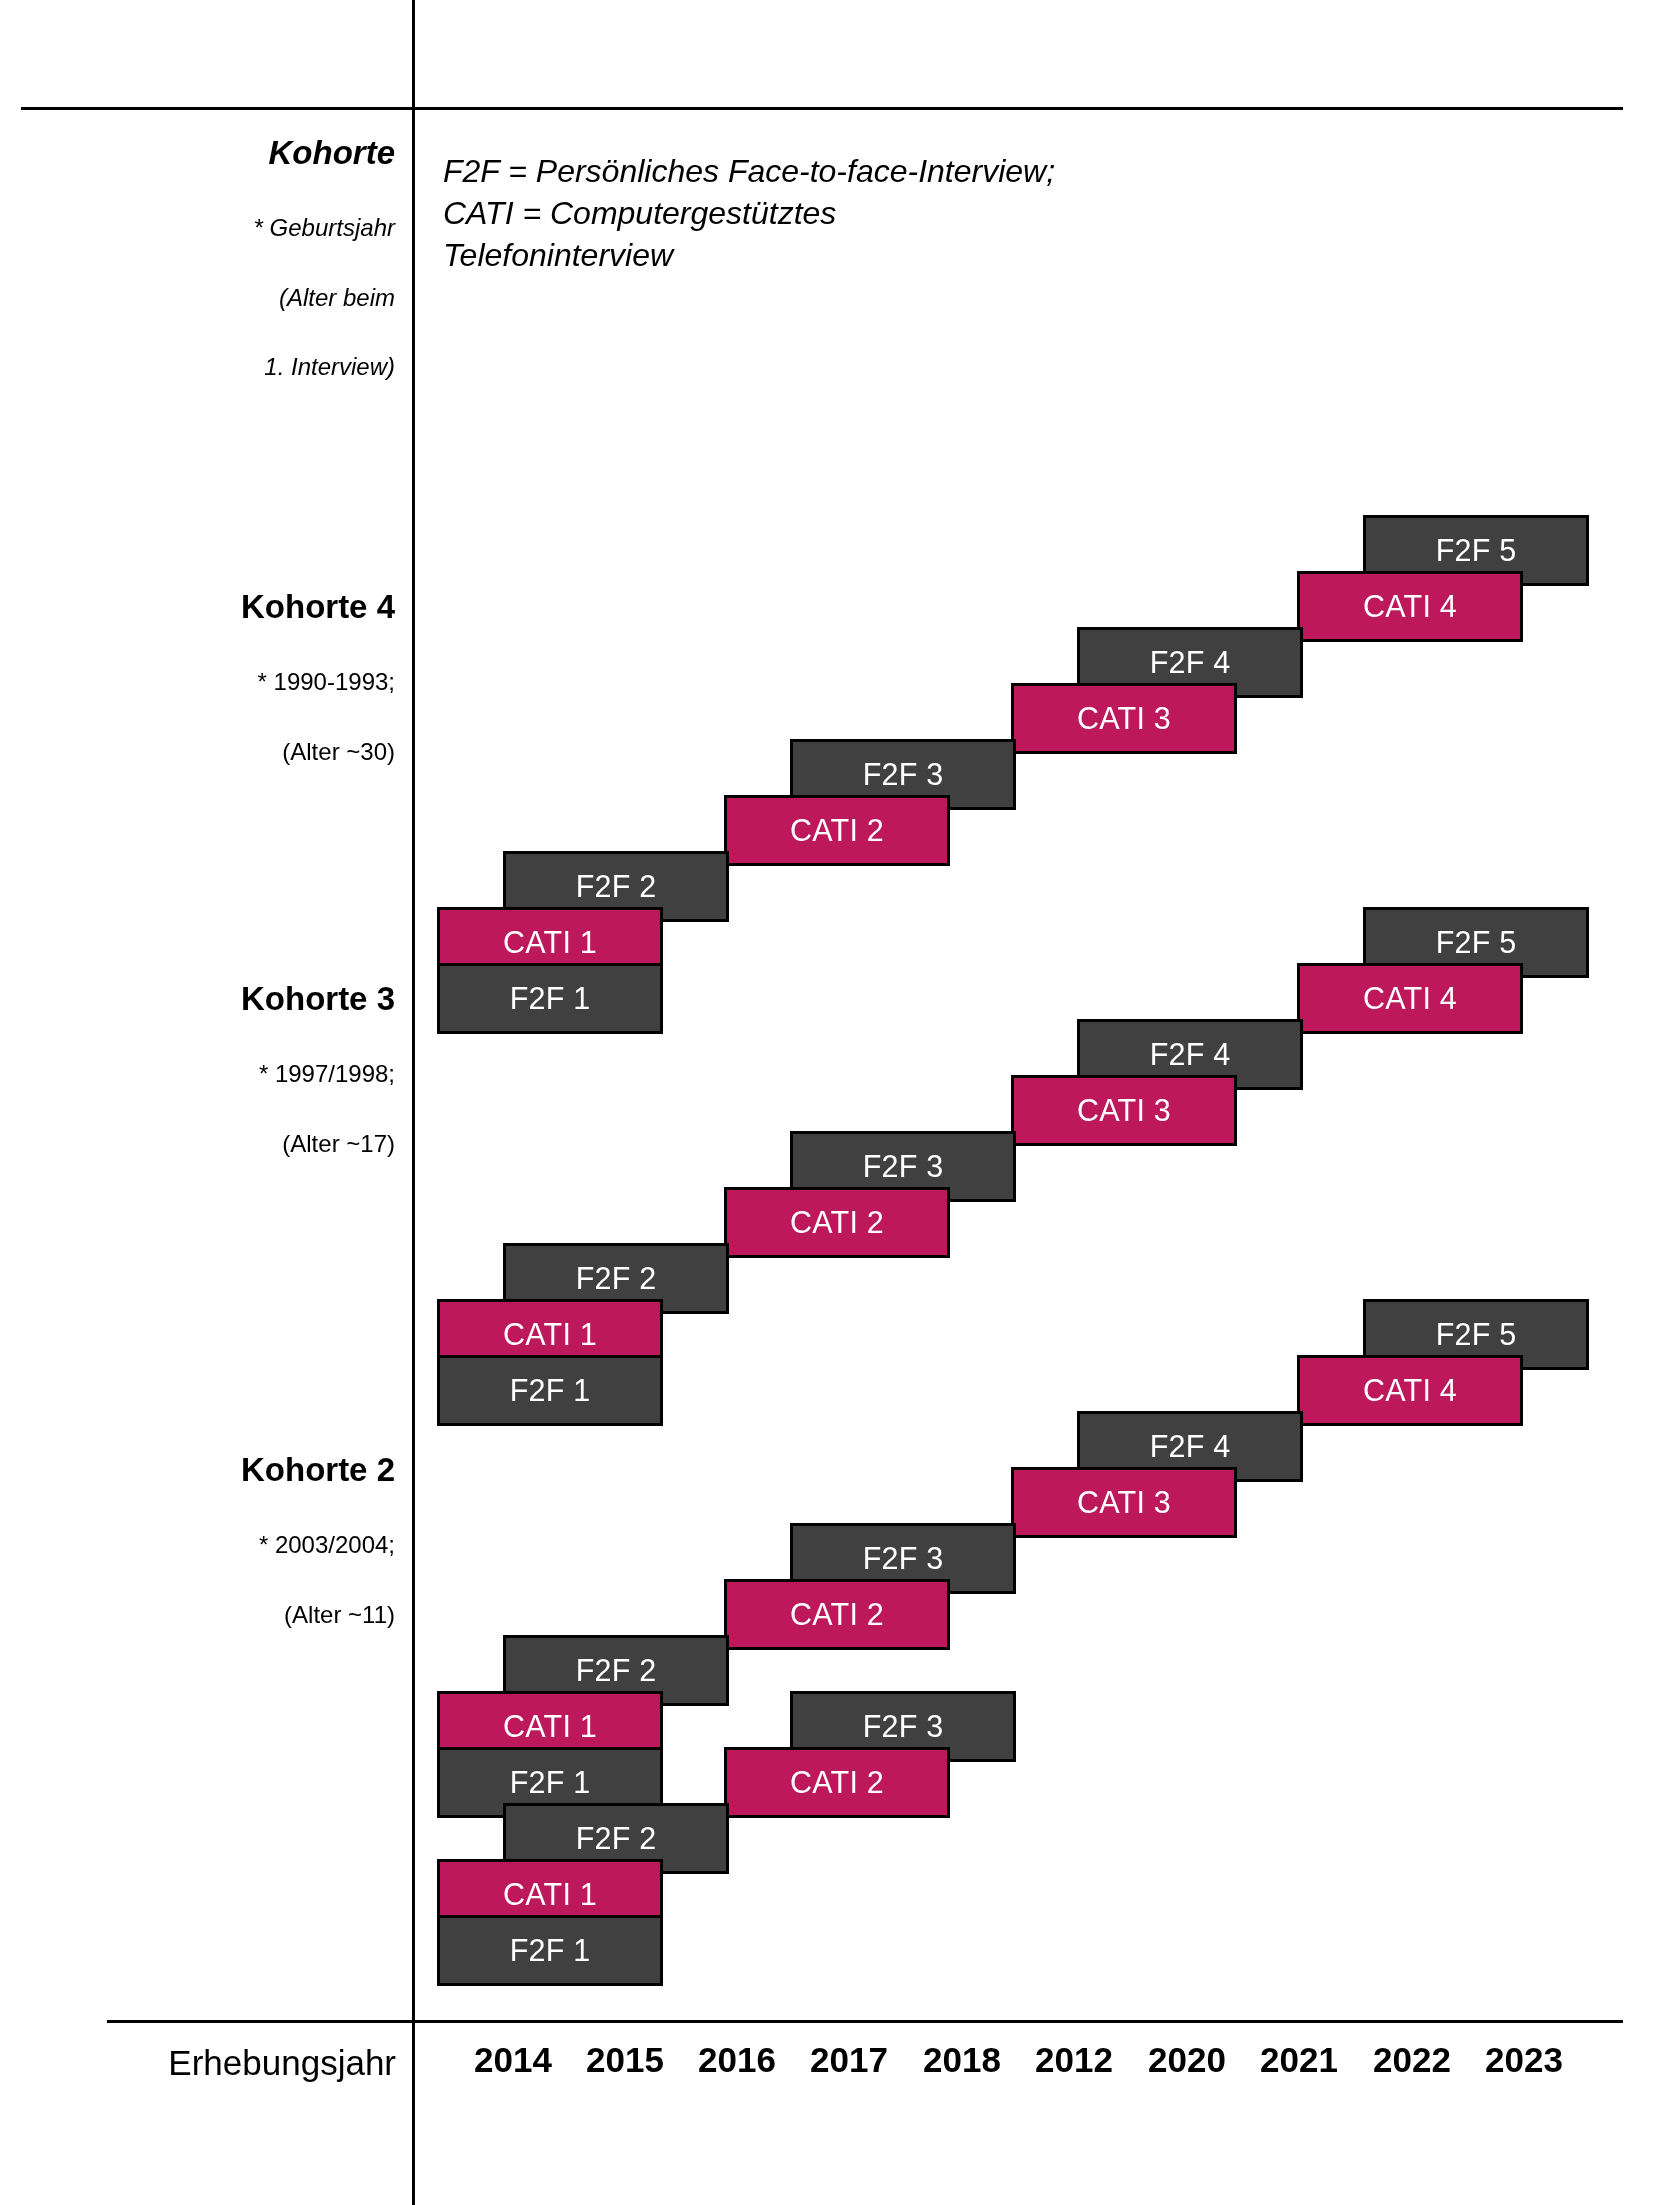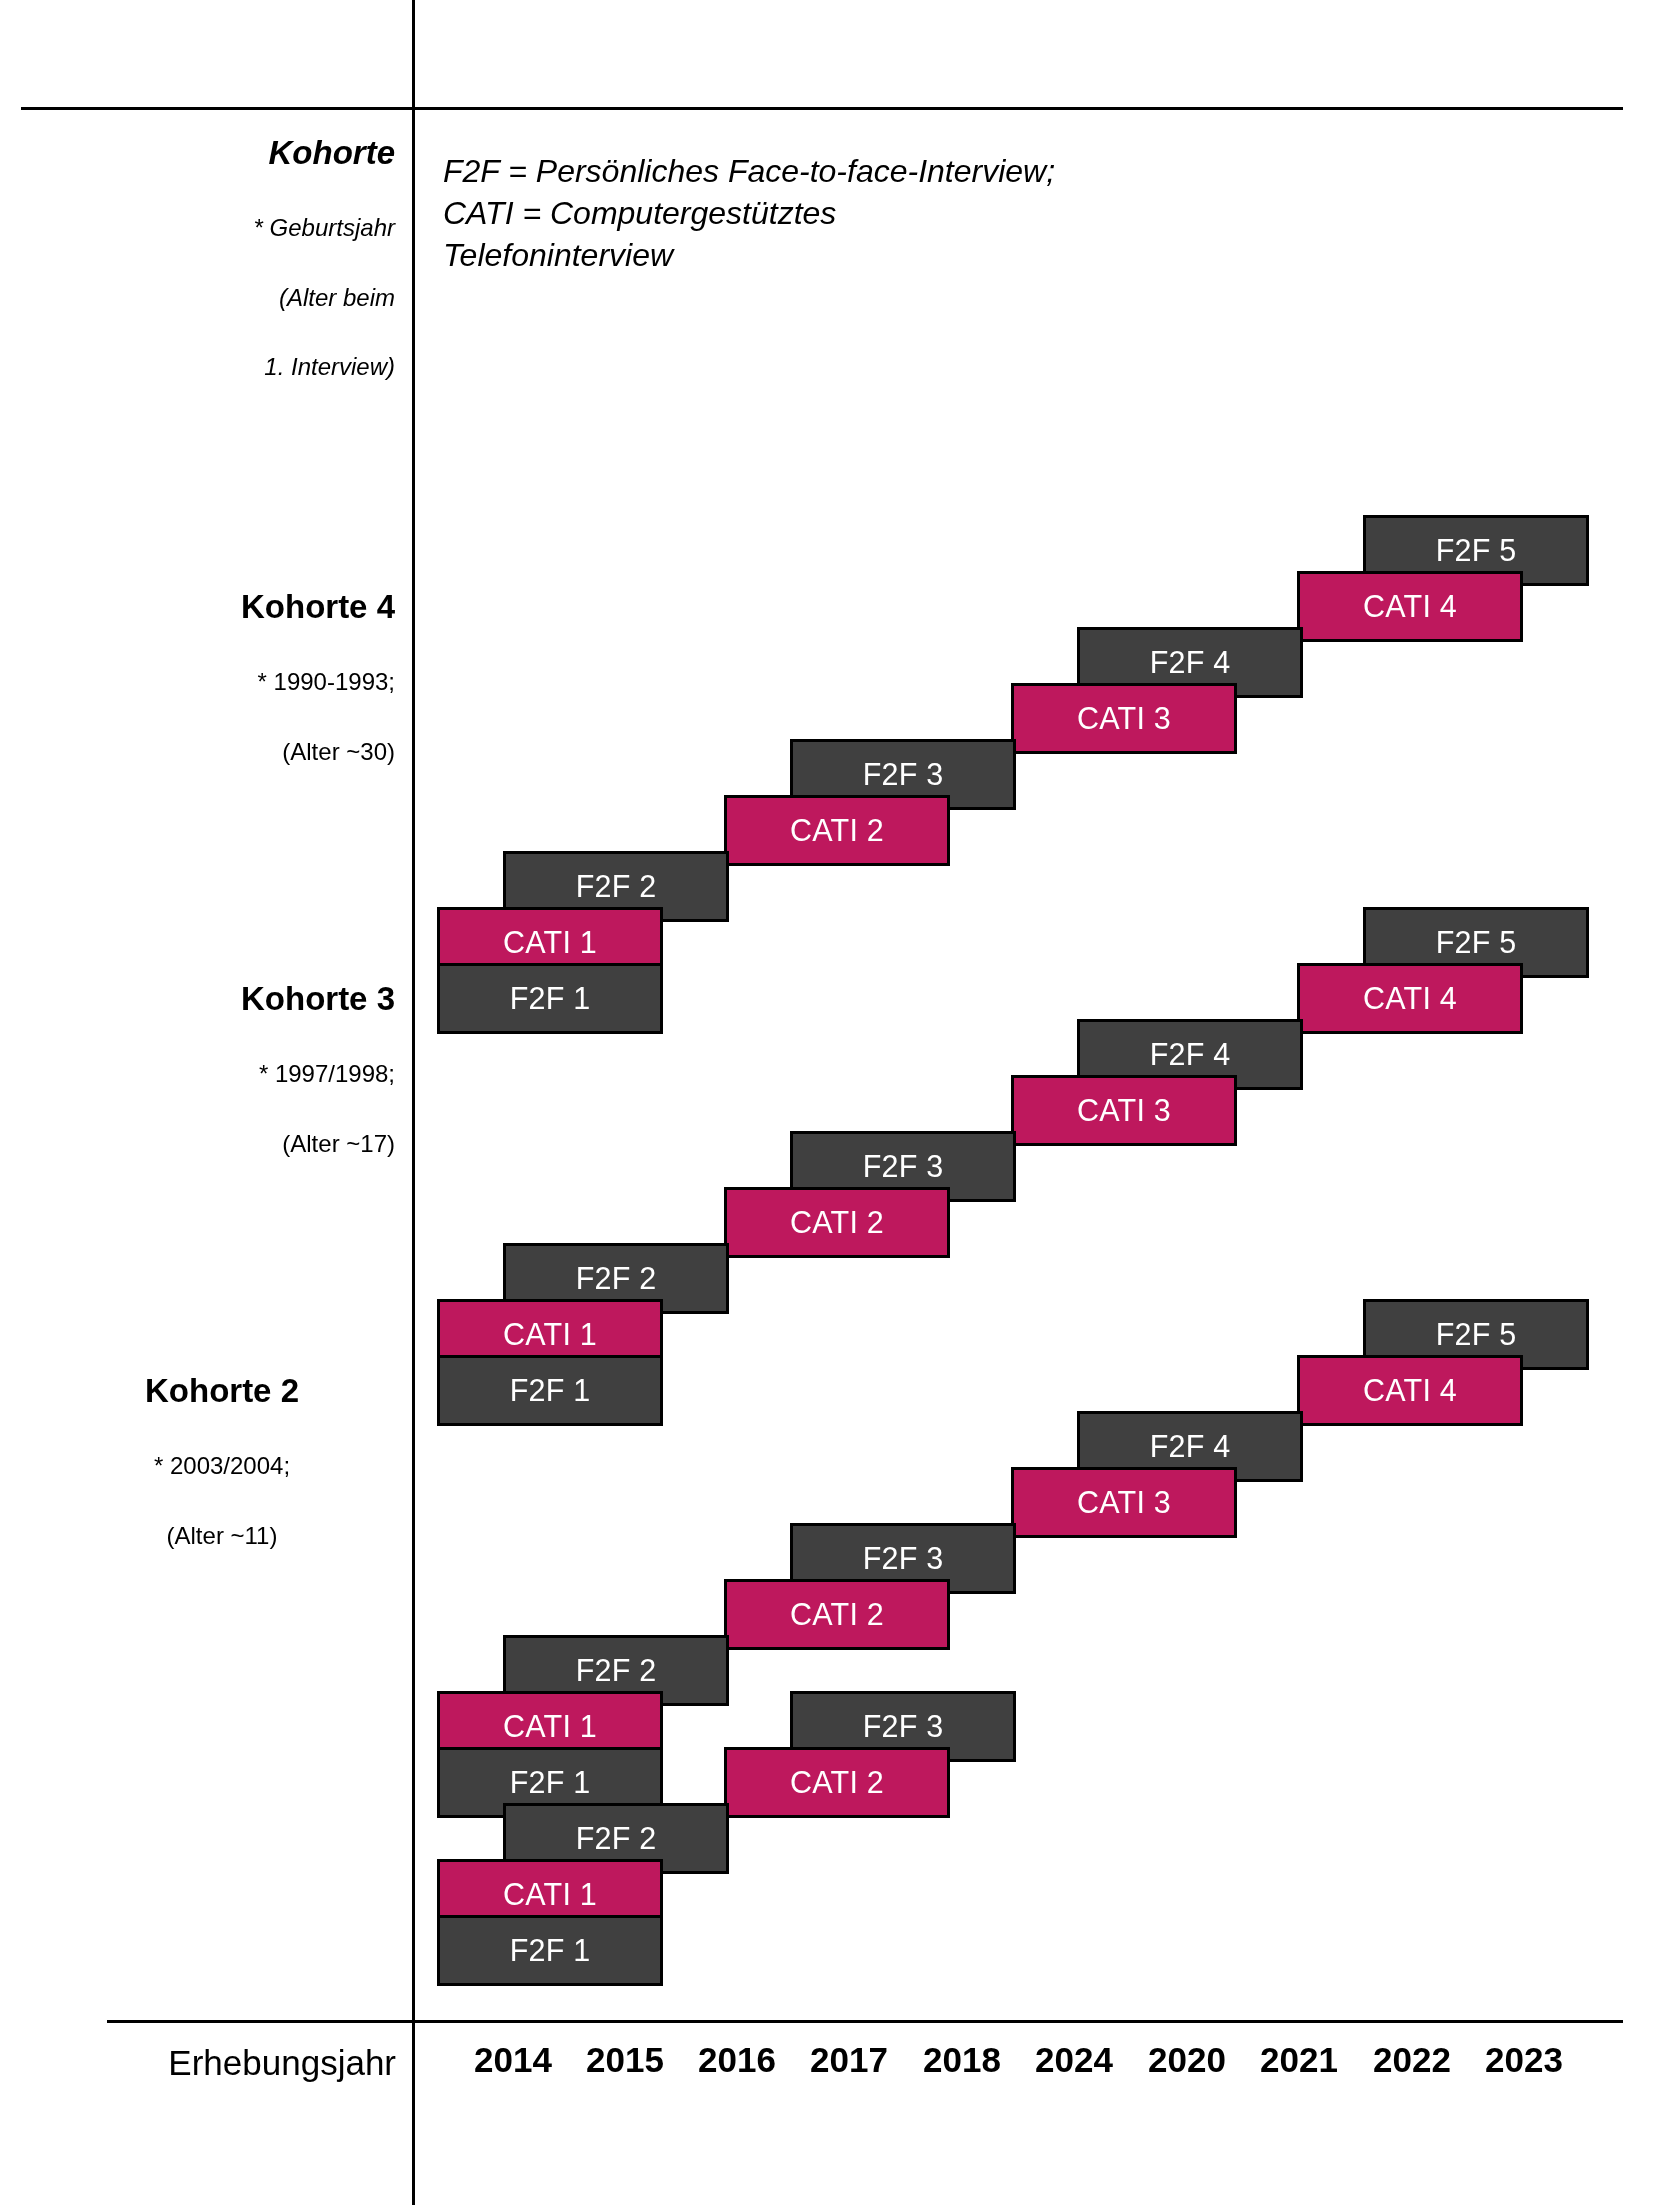--- a/index.html
+++ b/index.html
@@ -128,21 +128,21 @@
     <div class="sub">* 1990-1993;</div>
     <div class="sub">(Alter ~30)</div>
   </div>
 
   <div class="cohort-label" style="left:49px; top:979px; width:346px;">
     <div class="ttl">Kohorte 3</div>
     <div class="sub">* 1997/1998;</div>
     <div class="sub">(Alter ~17)</div>
   </div>
 
-  <div class="cohort-label" style="left:49px; top:1371px; width:346px;text-align:center;">
+  <div class="cohort-label" style="left:49px; top:1450px; width:346px;">
     <div class="ttl">Kohorte 2</div>
     <div class="sub">* 2003/2004;</div>
     <div class="sub">(Alter ~11)</div>
   </div>
 
 
   <div id="legend">
     <div>F2F = Persönliches Face-to-face-Interview;</div>
     <div>CATI = Computergestütztes</div>
     <div>Telefoninterview</div>
@@ -183,21 +183,21 @@
       <div class="bar f2f" style="left: 437px; top: 1915px; width: 226px; height: 71px;">F2F 1</div>
     </div>
 
   <div id="axis-title">Erhebungsjahr</div>
   <div id="axis-years">
       <div class="yr" style="left: 101px;">2014</div>
       <div class="yr" style="left: 213px;">2015</div>
       <div class="yr" style="left: 325px;">2016</div>
       <div class="yr" style="left: 437px;">2017</div>
       <div class="yr" style="left: 550px;">2018</div>
-      <div class="yr" style="left: 662px;">2024</div>
+      <div class="yr" style="left: 662px;">2012</div>
       <div class="yr" style="left: 775px;">2020</div>
       <div class="yr" style="left: 887px;">2021</div>
       <div class="yr" style="left: 1000px;">2022</div>
       <div class="yr" style="left: 1112px;">2023</div>
     </div>
 
 </div>
 
 
 </body></html>

